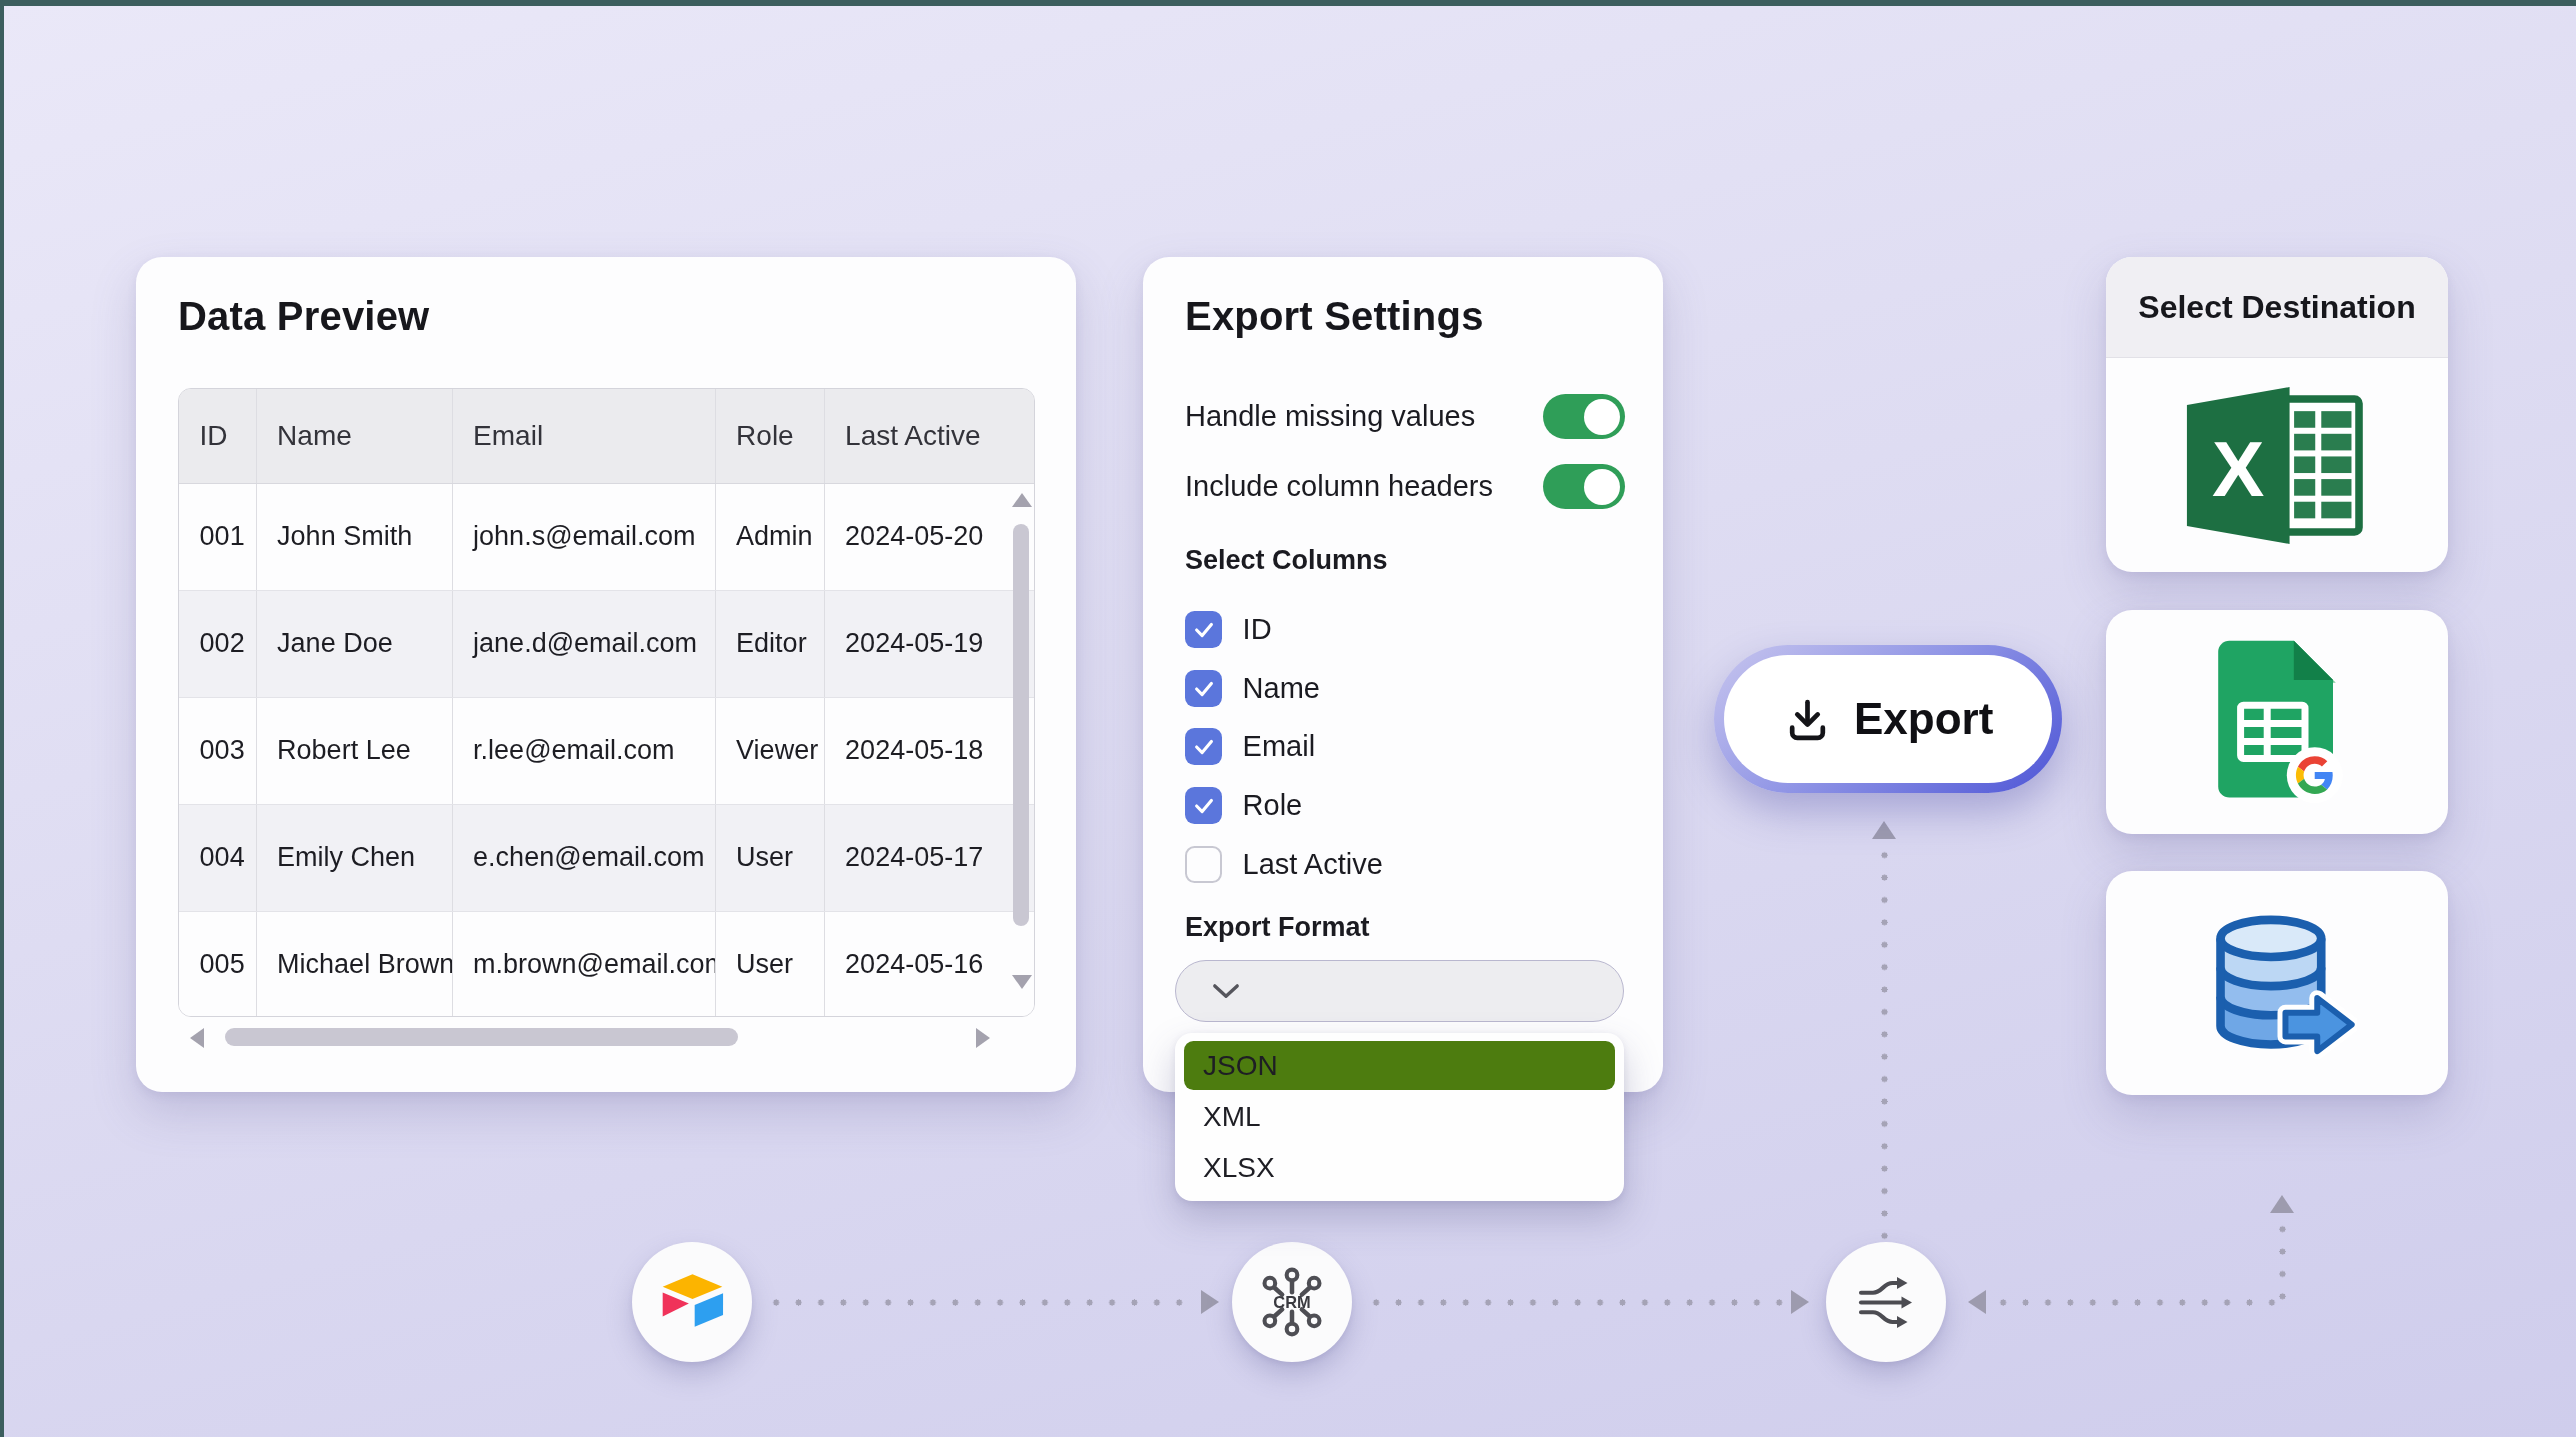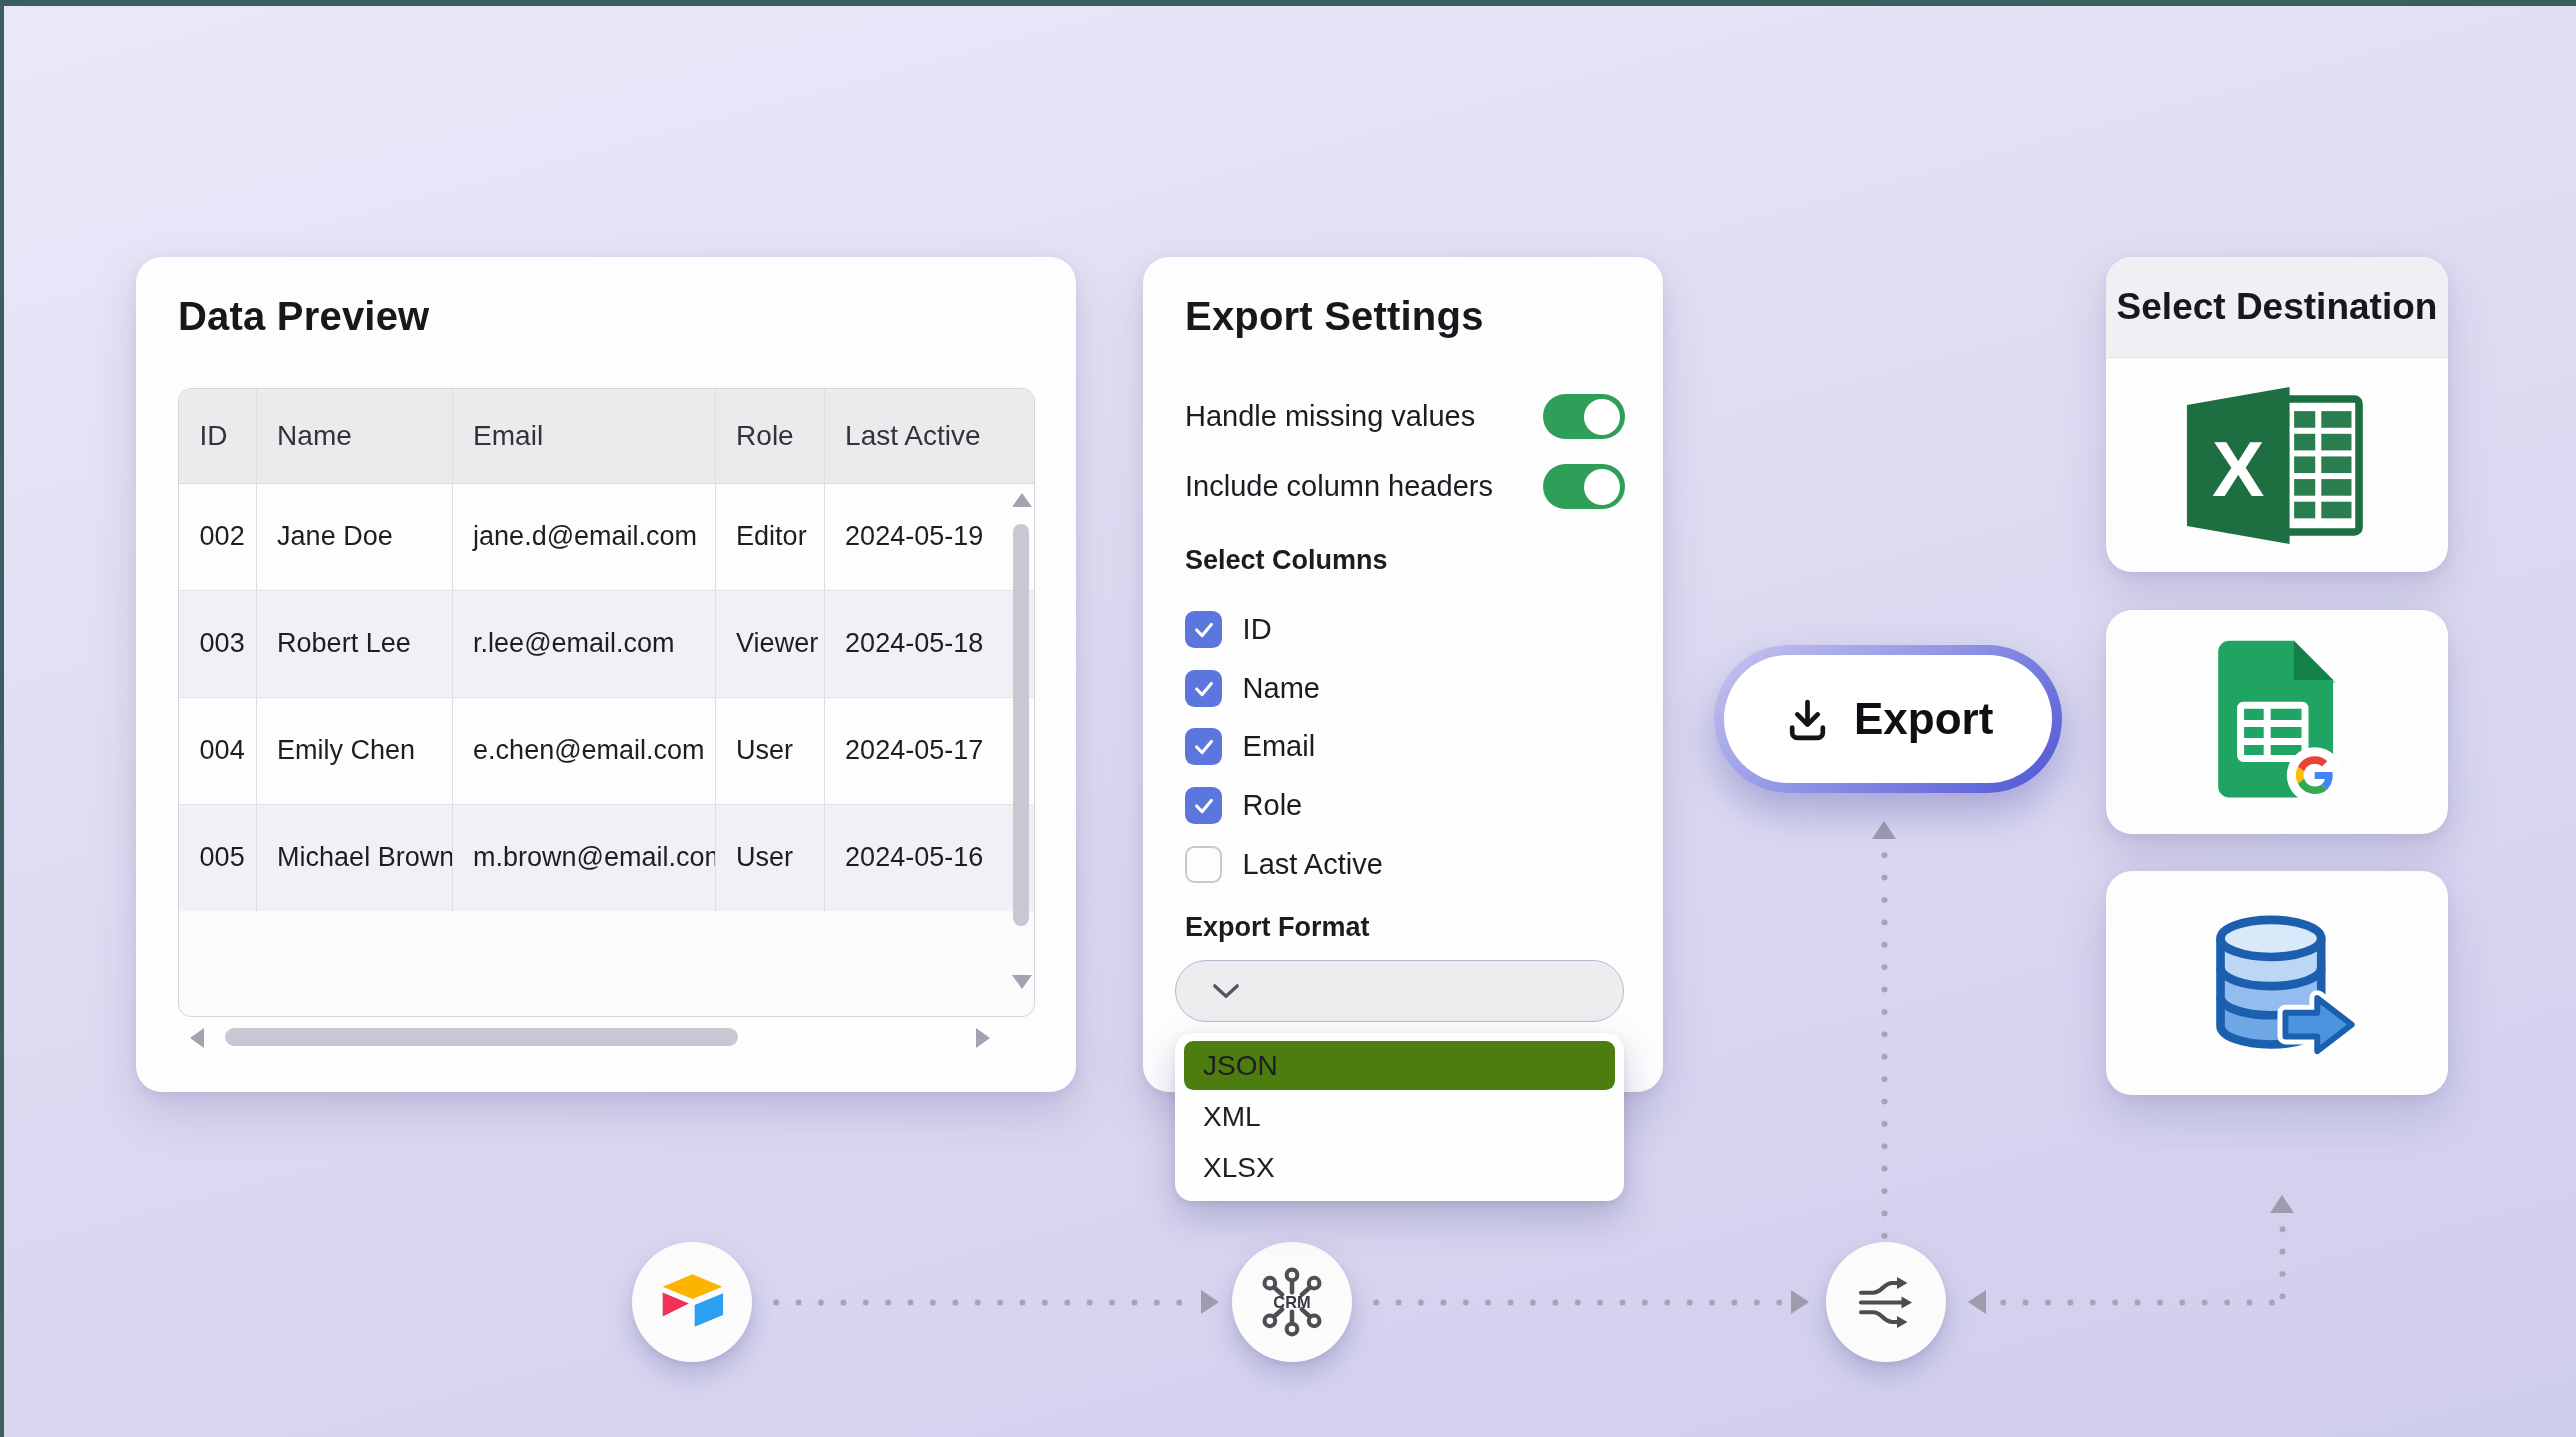--- a/index.html
+++ b/index.html
@@ -99,21 +99,21 @@
   }
   #export-btn .label { font-size:44px; font-weight:bold; color:#101014; }
 
   
   .dest-card { left:2106px; width:342px; }
   #dest-1 { top:257px; height:315px; }
   #dest-1 .dest-header {
     height:101px; background:#f0eff3; border-bottom:1.9px solid #e2e1e7;
     border-radius:26px 26px 0 0; display:flex; align-items:center; justify-content:center;
   }
-  #dest-1 .dest-header span { font-size:37px; font-weight:bold; color:#17171c; }
+  #dest-1 .dest-header span { font-size:32px; font-weight:bold; color:#17171c; }
   #dest-2 { top:610px; height:224px; }
   #dest-3 { top:871px; height:224px; }
   .dest-body { position:absolute; left:0; right:0; bottom:0; display:flex; align-items:center; justify-content:center; }
   #dest-1 .dest-body { top:101px; }
   #dest-2 .dest-body, #dest-3 .dest-body { top:0; }
 
   
   .node-circle {
     position:absolute; width:120px; height:120px; border-radius:50%; background:#fbfbfc;
     box-shadow:0 13px 26px rgba(95,92,150,.28), 0 2.8px 5.6px rgba(95,92,150,.12);
@@ -165,20 +165,27 @@
       <thead>
         <tr>
           <th>ID</th>
           <th>Name</th>
           <th>Email</th>
           <th>Role</th>
           <th>Last Active</th>
         </tr>
       </thead>
       <tbody>
+        <tr>
+          <td>001</td>
+          <td>John Smith</td>
+          <td>john.s@email.com</td>
+          <td>Admin</td>
+          <td>2024-05-20</td>
+        </tr>
         <tr>
           <td>002</td>
           <td>Jane Doe</td>
           <td>jane.d@email.com</td>
           <td>Editor</td>
           <td>2024-05-19</td>
         </tr>
         <tr>
           <td>003</td>
           <td>Robert Lee</td>

